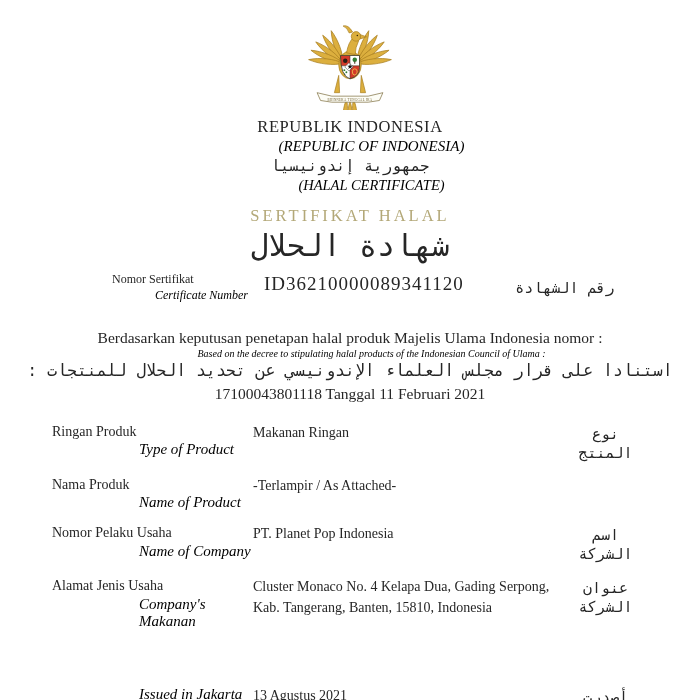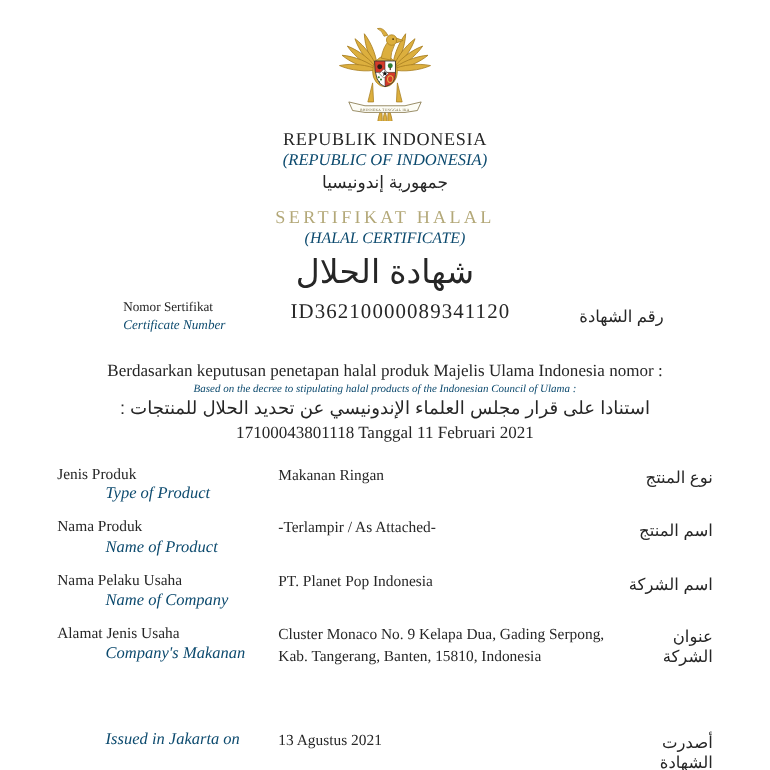--- a/index.html
+++ b/index.html
@@ -7,22 +7,22 @@
     position: relative;
     width: 700px;
     height: 700px;
     margin: 0 auto;
     background: #ffffff;
     color: #262626;
     font-family: "Liberation Serif", serif;
     overflow: hidden;
   }
   .center { text-align: center; }
-  .green { color: #0c4a6e; font-style: italic; }
-  .ar { font-family: Liberation Sans, sans-serif; direction: rtl; unicode-bidi: isolate; }
+  .green { color: #000000; font-style: italic; padding-left: 43px; }
+  .ar { font-family: Liberation Mono, monospace; direction: rtl; unicode-bidi: isolate; }
 
   
   .emblem-wrap { padding-top: 13px; display: flex; justify-content: center; }
   .line-repid   { font-size: 16.5px; letter-spacing: 0.6px; margin-top: 7px; }
   .line-repen   { font-size: 15px; margin-top: 1px; }
   .line-ar-country { font-size: 15.5px; margin-top: 2px; }
   .line-serthal { font-size: 16.5px; letter-spacing: 3px; color: #B3A878; margin-top: 12px; }
   .line-halcert { font-size: 14.5px; margin-top: 1px; }
   .line-ar-title { font-size: 30px; line-height: 1.2; margin-top: 4px; }
 
@@ -38,21 +38,21 @@
   .decree-en { font-size: 10px; margin-top: 1px; }
   .decree-ar { font-size: 16.5px; margin-top: 2px; }
   .decree-num { font-size: 15.5px; margin-top: 4px; }
 
   
   .fields { margin-top: 20px; }
   .field-row { display: grid; grid-template-columns: 201px 310px 1fr; padding: 0 52px; margin-bottom: 13px; }
   .f-label { font-size: 14px; line-height: 1.3; }
   .f-en { font-size: 15px; margin-left: 44px; }
   .f-value { font-size: 14px; line-height: 1.45; max-width: 300px; }
-  .f-ar { font-size: 15px; text-align: right; padding-top: 2px; }
+  .f-ar { font-size: 15px; text-align: center; padding-top: 2px; }
   .gap-lg { margin-top: 56px; }
 </style>
 </head>
 <body>
 
 <div class="page">
 
   <div class="emblem-wrap">
     <svg width="104" height="97" viewBox="0 0 120 112" aria-hidden="true">
 
@@ -109,22 +109,22 @@
       </g>
 
       <path d="M22 92 L39 96 H81 L98 92 L94 101 L81 103 H39 L26 101 Z" fill="#fdfdf6" stroke="#7a6a3a" stroke-width="0.8"></path>
       <text x="60" y="101.3" font-size="3.6" text-anchor="middle" fill="#6b5a2a" letter-spacing="0.4">BHINNEKA TUNGGAL IKA</text>
     </svg>
   </div>
 
   <div class="center line-repid">REPUBLIK INDONESIA</div>
   <div class="center line-repen green">(REPUBLIC OF INDONESIA)</div>
   <div class="center line-ar-country ar">جمهورية إندونيسيا</div>
+  <div class="center line-halcert green">(HALAL CERTIFICATE)</div>
   <div class="center line-serthal">SERTIFIKAT HALAL</div>
-  <div class="center line-halcert green">(HALAL CERTIFICATE)</div>
   <div class="center line-ar-title ar">شهادة الحلال</div>
 
   <div class="cert-row">
     <div class="cert-labels">
       <div>Nomor Sertifikat</div>
       <div class="green">Certificate Number</div>
     </div>
     <div class="cert-value">ID36210000089341120</div>
     <div class="cert-ar ar">رقم الشهادة</div>
   </div>
@@ -133,51 +133,50 @@
     <div class="center decree-id">Berdasarkan keputusan penetapan halal produk Majelis Ulama Indonesia nomor :</div>
     <div class="center decree-en green">Based on the decree to stipulating halal products of the Indonesian Council of Ulama :</div>
     <div class="center decree-ar ar">استنادا على قرار مجلس العلماء الإندونيسي عن تحديد الحلال للمنتجات :</div>
     <div class="center decree-num">17100043801118 Tanggal 11 Februari 2021</div>
   </div>
 
   <div class="fields">
 
     <div class="field-row">
       <div>
-        <div class="f-label">Jenis Produk</div>
+        <div class="f-label">Ringan Produk</div>
         <div class="f-en green">Type of Product</div>
       </div>
       <div class="f-value">Makanan Ringan</div>
       <div class="f-ar ar">نوع المنتج</div>
     </div>
 
     <div class="field-row">
       <div>
         <div class="f-label">Nama Produk</div>
         <div class="f-en green">Name of Product</div>
       </div>
       <div class="f-value">-Terlampir / As Attached-</div>
-      <div class="f-ar ar">اسم المنتج</div>
     </div>
 
     <div class="field-row">
       <div>
-        <div class="f-label">Nama Pelaku Usaha</div>
+        <div class="f-label">Nomor Pelaku Usaha</div>
         <div class="f-en green">Name of Company</div>
       </div>
       <div class="f-value">PT. Planet Pop Indonesia</div>
       <div class="f-ar ar">اسم الشركة</div>
     </div>
 
     <div class="field-row">
       <div>
         <div class="f-label">Alamat Jenis Usaha</div>
         <div class="f-en green">Company's Makanan</div>
       </div>
-      <div class="f-value">Cluster Monaco No. 9 Kelapa Dua, Gading Serpong, Kab. Tangerang, Banten, 15810, Indonesia</div>
+      <div class="f-value">Cluster Monaco No. 4 Kelapa Dua, Gading Serpong, Kab. Tangerang, Banten, 15810, Indonesia</div>
       <div class="f-ar ar">عنوان الشركة</div>
     </div>
 
     <div class="field-row gap-lg">
       <div>
         <div class="f-en green">Issued in Jakarta  on</div>
       </div>
       <div class="f-value">13 Agustus 2021</div>
       <div class="f-ar ar">أصدرت الشهادة بجاكرتا في</div>
     </div>

